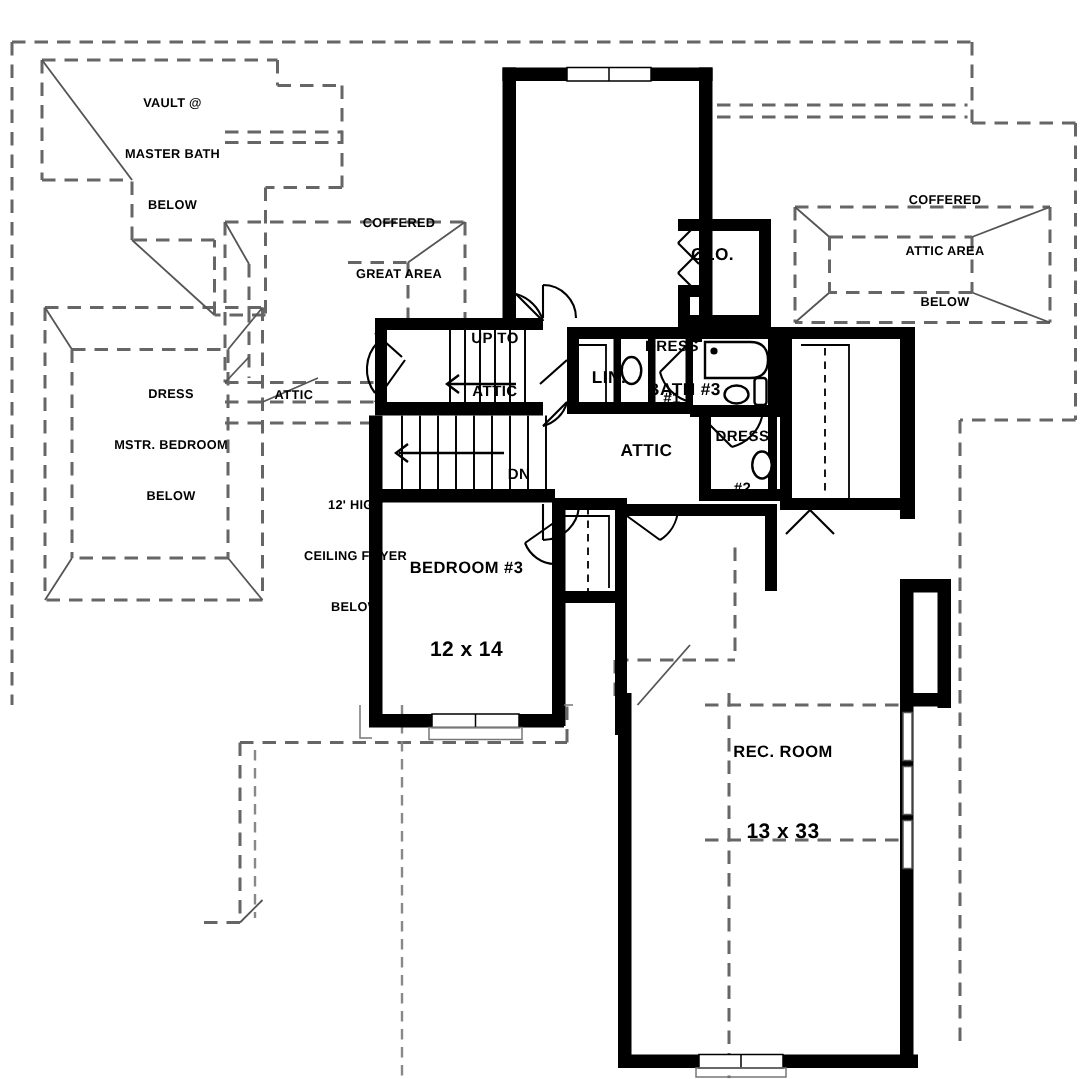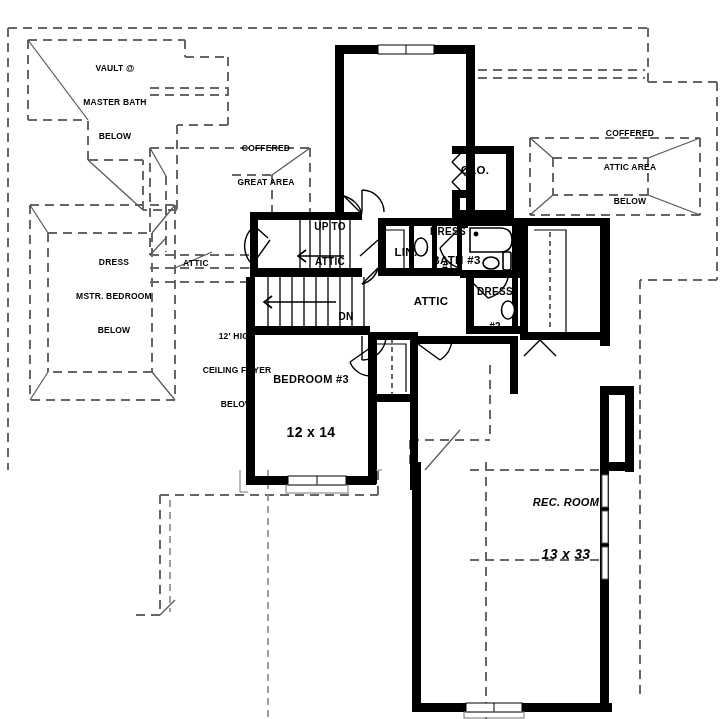--- a/index.html
+++ b/index.html
@@ -409,18 +409,18 @@
 
 
   <div class="room-label stack" style="left:311px; top:383px;">
     <div class="lbl-ceiling">"9' HIGH CLG."</div>
     <div class="lbl-room-name">BEDROOM #3</div>
     <div class="lbl-room-dim">12 x 14</div>
   </div>
 
 
 
-  <div class="room-label stack" style="left:566px; top:529px;font-style:italic;">
+  <div class="room-label stack" style="left:522px; top:529px;">
     <div class="lbl-room-name">REC. ROOM</div>
     <div class="lbl-room-dim">13 x 33</div>
   </div>
 
 </div>
 
 </body></html>

